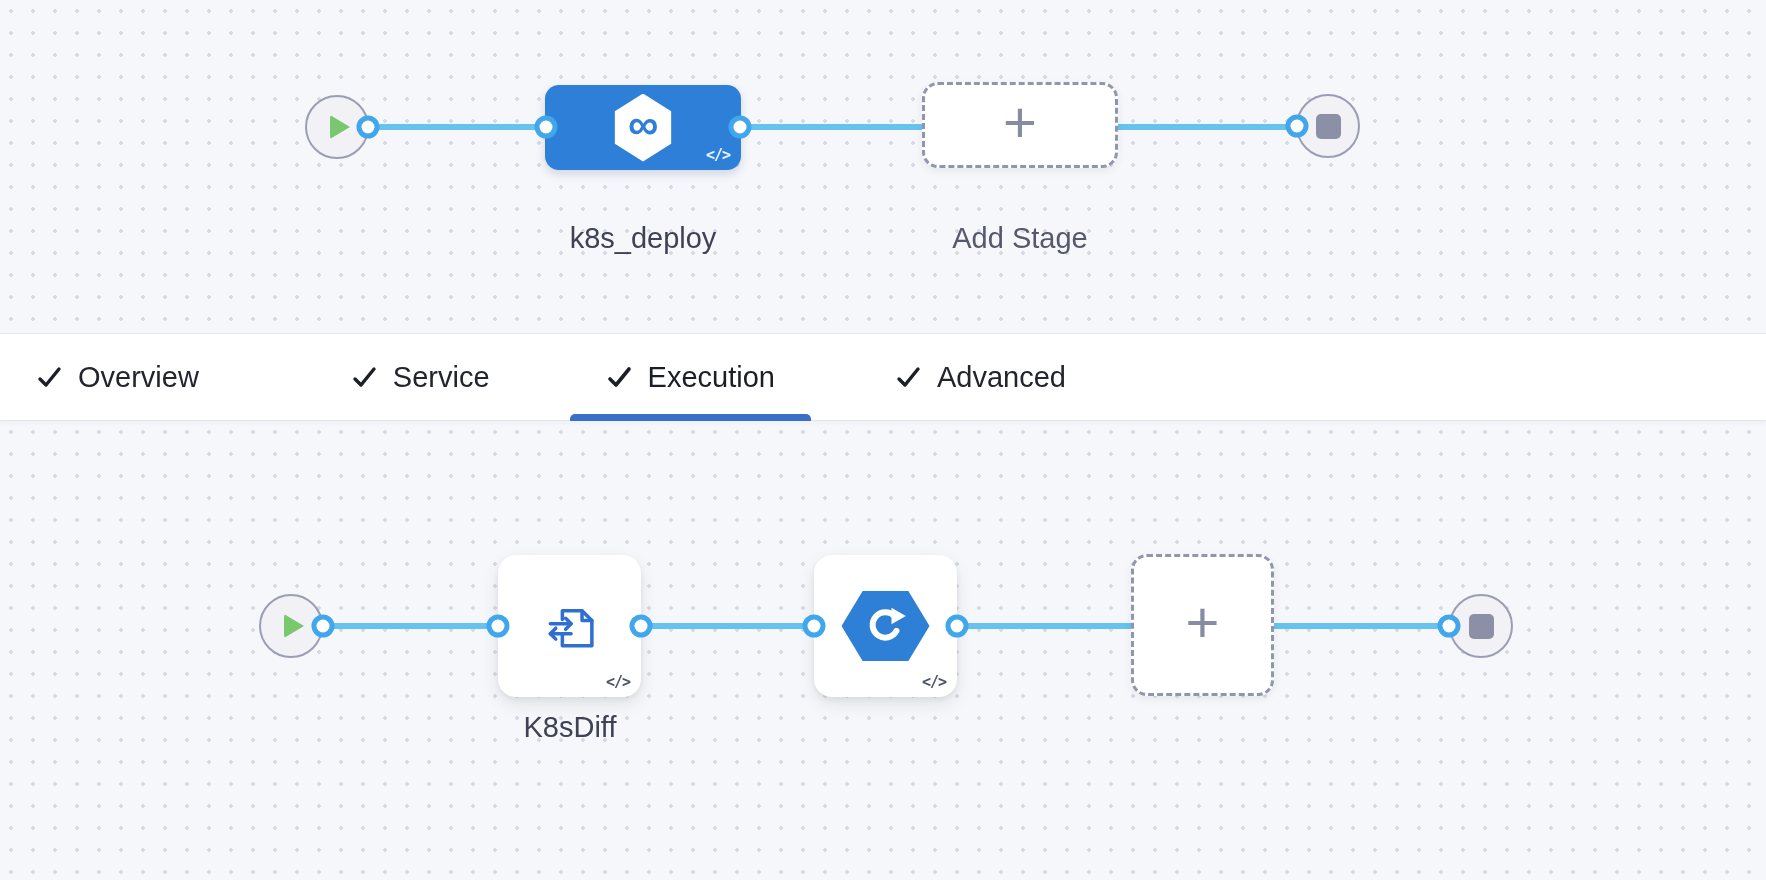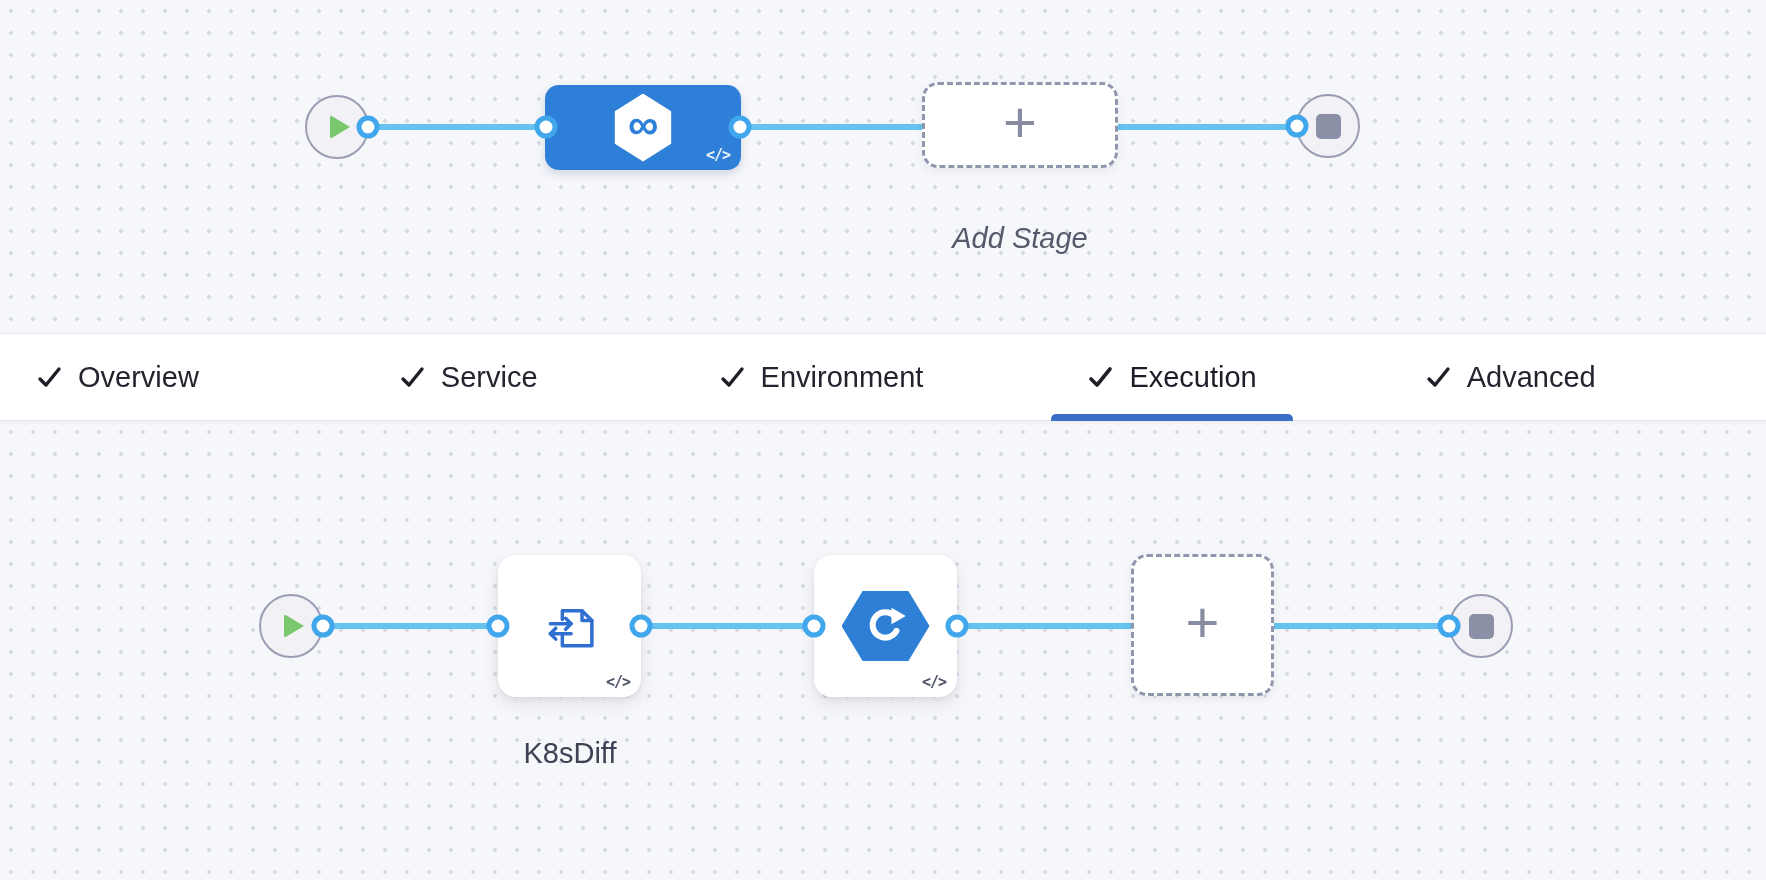--- a/index.html
+++ b/index.html
@@ -82,29 +82,29 @@
     width:88px; height:76px; background:#2e80d6;
     clip-path:polygon(0% 50%, 24% 4%, 76% 4%, 100% 50%, 76% 96%, 24% 96%);
     display:flex; align-items:center; justify-content:center;
   }
 
   
   .node-label {
     position:absolute; text-align:center; z-index:2;
     font-size:29px; color:#3f4254; line-height:45px;
   }
-  .add-label { color:#55596b;font-style:italic; }
+  .add-label { color:#55596b; }
 
   
   .tab-bar {
     position:absolute; top:333px; left:0; width:1766px; height:88px;
     background:#ffffff; z-index:5;
     border-top:1px solid #e7e8ee; border-bottom:1px solid #e2e4ec;
     box-shadow:0 2px 4px rgba(40,41,61,.04);
-    display:flex; align-items:stretch;gap:48px;
+    display:flex; align-items:stretch;
   }
   .tab {
     position:relative; display:flex; align-items:center;
     padding:0 36px; cursor:pointer;
   }
   .tab .check { width:27px; height:27px; margin-right:15px; flex:none; }
   .tab .tab-label { font-size:29px; color:#22242e; white-space:nowrap; }
   .tab.active .tab-label { font-weight:normal; color:#1b1d27; }
   .tab-underline {
     position:absolute; left:0; right:0; bottom:-1px; height:7px;
@@ -126,20 +126,21 @@
     <div class="port" style="left:368px; top:127px;"></div>
 
     <div class="card stage-card" style="left:545px; top:85px;">
       <div class="hex-harness">
         <span class="infinity-glyph">∞</span>
       </div>
       <span class="code-badge on-blue">&lt;/&gt;</span>
     </div>
     <div class="port" style="left:546px; top:127px;"></div>
     <div class="port" style="left:740px; top:127px;"></div>
+    <div class="node-label" style="left:493px; top:216px; width:300px;">k8s_deploy</div>
 
     <div class="card add-card add-stage-card" style="left:922px; top:82px;">
       <span class="plus-glyph">+</span>
     </div>
     <div class="node-label add-label" style="left:870px; top:216px; width:300px;">Add Stage</div>
 
     <div class="port" style="left:1297px; top:126px;"></div>
     <div class="endpoint" style="left:1296px; top:94px;">
       <div class="stop-sq"></div>
     </div>
@@ -154,26 +155,20 @@
       <span class="tab-label">Overview</span>
     </div>
 
     <div class="tab" style="margin-left:80px;justify-content:flex-end;">
       <svg class="check" viewBox="0 0 27 27">
         <path d="M4 15 L10 21 L23 5" fill="none" stroke="#1d1f27" stroke-width="3.4" stroke-linecap="round" stroke-linejoin="round"></path>
       </svg>
       <span class="tab-label">Service</span>
     </div>
 
-    <div class="tab" style="margin-left:61px;">
-      <svg class="check" viewBox="0 0 27 27">
-        <path d="M4 15 L10 21 L23 5" fill="none" stroke="#1d1f27" stroke-width="3.4" stroke-linecap="round" stroke-linejoin="round"></path>
-      </svg>
-      <span class="tab-label">Environment</span>
-    </div>
 
     <div class="tab active" style="margin-left:44px;">
       <svg class="check" viewBox="0 0 27 27">
         <path d="M4 15 L10 21 L23 5" fill="none" stroke="#1d1f27" stroke-width="3.6" stroke-linecap="round" stroke-linejoin="round"></path>
       </svg>
       <span class="tab-label">Execution</span>
       <div class="tab-underline"></div>
     </div>
 
     <div class="tab" style="margin-left:48px;justify-content:flex-end;">
@@ -201,21 +196,21 @@
           <path d="M14 30 L33 30"></path>
           <path d="M28 25 L33 30 L28 35"></path>
           <path d="M33 39 L14 39"></path>
           <path d="M19 34 L14 39 L19 44"></path>
         </g>
       </svg>
       <span class="code-badge on-white">&lt;/&gt;</span>
     </div>
     <div class="port" style="left:498px; top:205px;"></div>
     <div class="port" style="left:641px; top:205px;"></div>
-    <div class="node-label" style="left:420px; top:310px; width:300px;">K8sDiff</div>
+    <div class="node-label" style="left:420px; top:284px; width:300px;">K8sDiff</div>
 
     <div class="card step-card" style="left:814px; top:134px;">
       <div class="hex-rollout">
         <svg width="44" height="44" viewBox="0 0 40 40">
           <path d="M29.5 24.5 A 11.5 11.5 0 1 1 28 11.5" fill="none" stroke="#ffffff" stroke-width="5.5" stroke-linecap="round"></path>
           <polygon points="25,3.5 38,11 25,18.5" fill="#ffffff"></polygon>
         </svg>
       </div>
       <span class="code-badge on-white">&lt;/&gt;</span>
     </div>

